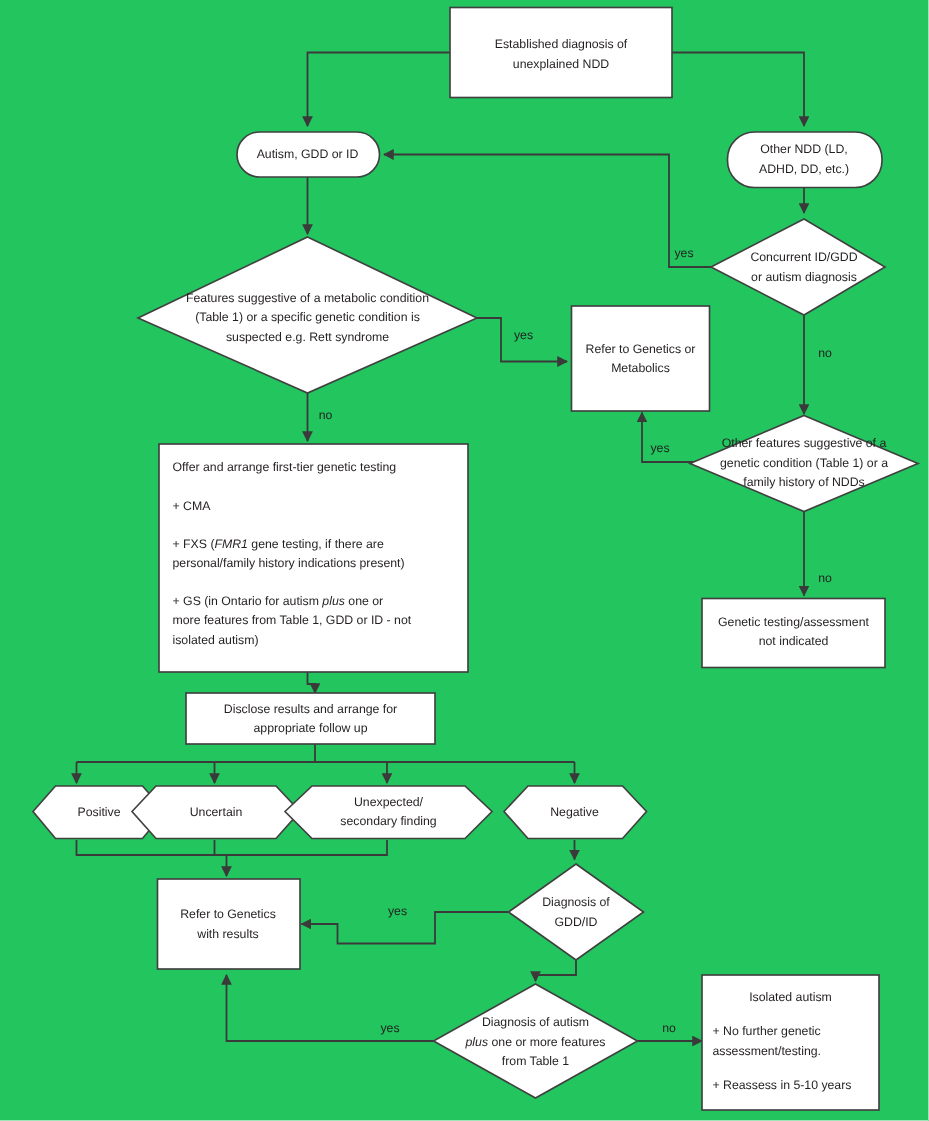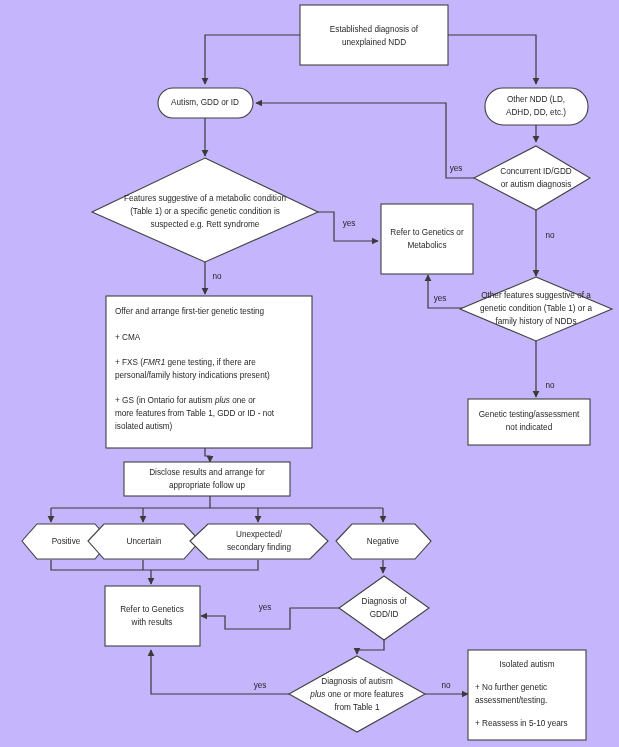--- a/index.html
+++ b/index.html
@@ -4,21 +4,21 @@
 <style>
   html, body {
     margin: 0;
     padding: 0;
     background: #ffffff;
   }
   #chart-root {
     position: relative;
     width: 619px;
     height: 747px;
-    background: #c4b5fd;
+    background: #22c55e;
     font-family: "Liberation Sans", sans-serif;
     overflow: hidden;
   }
   svg.flow {
     position: absolute;
     top: 0; left: 0;
     width: 619px;
     height: 747px;
   }
   .shape-stroke {

